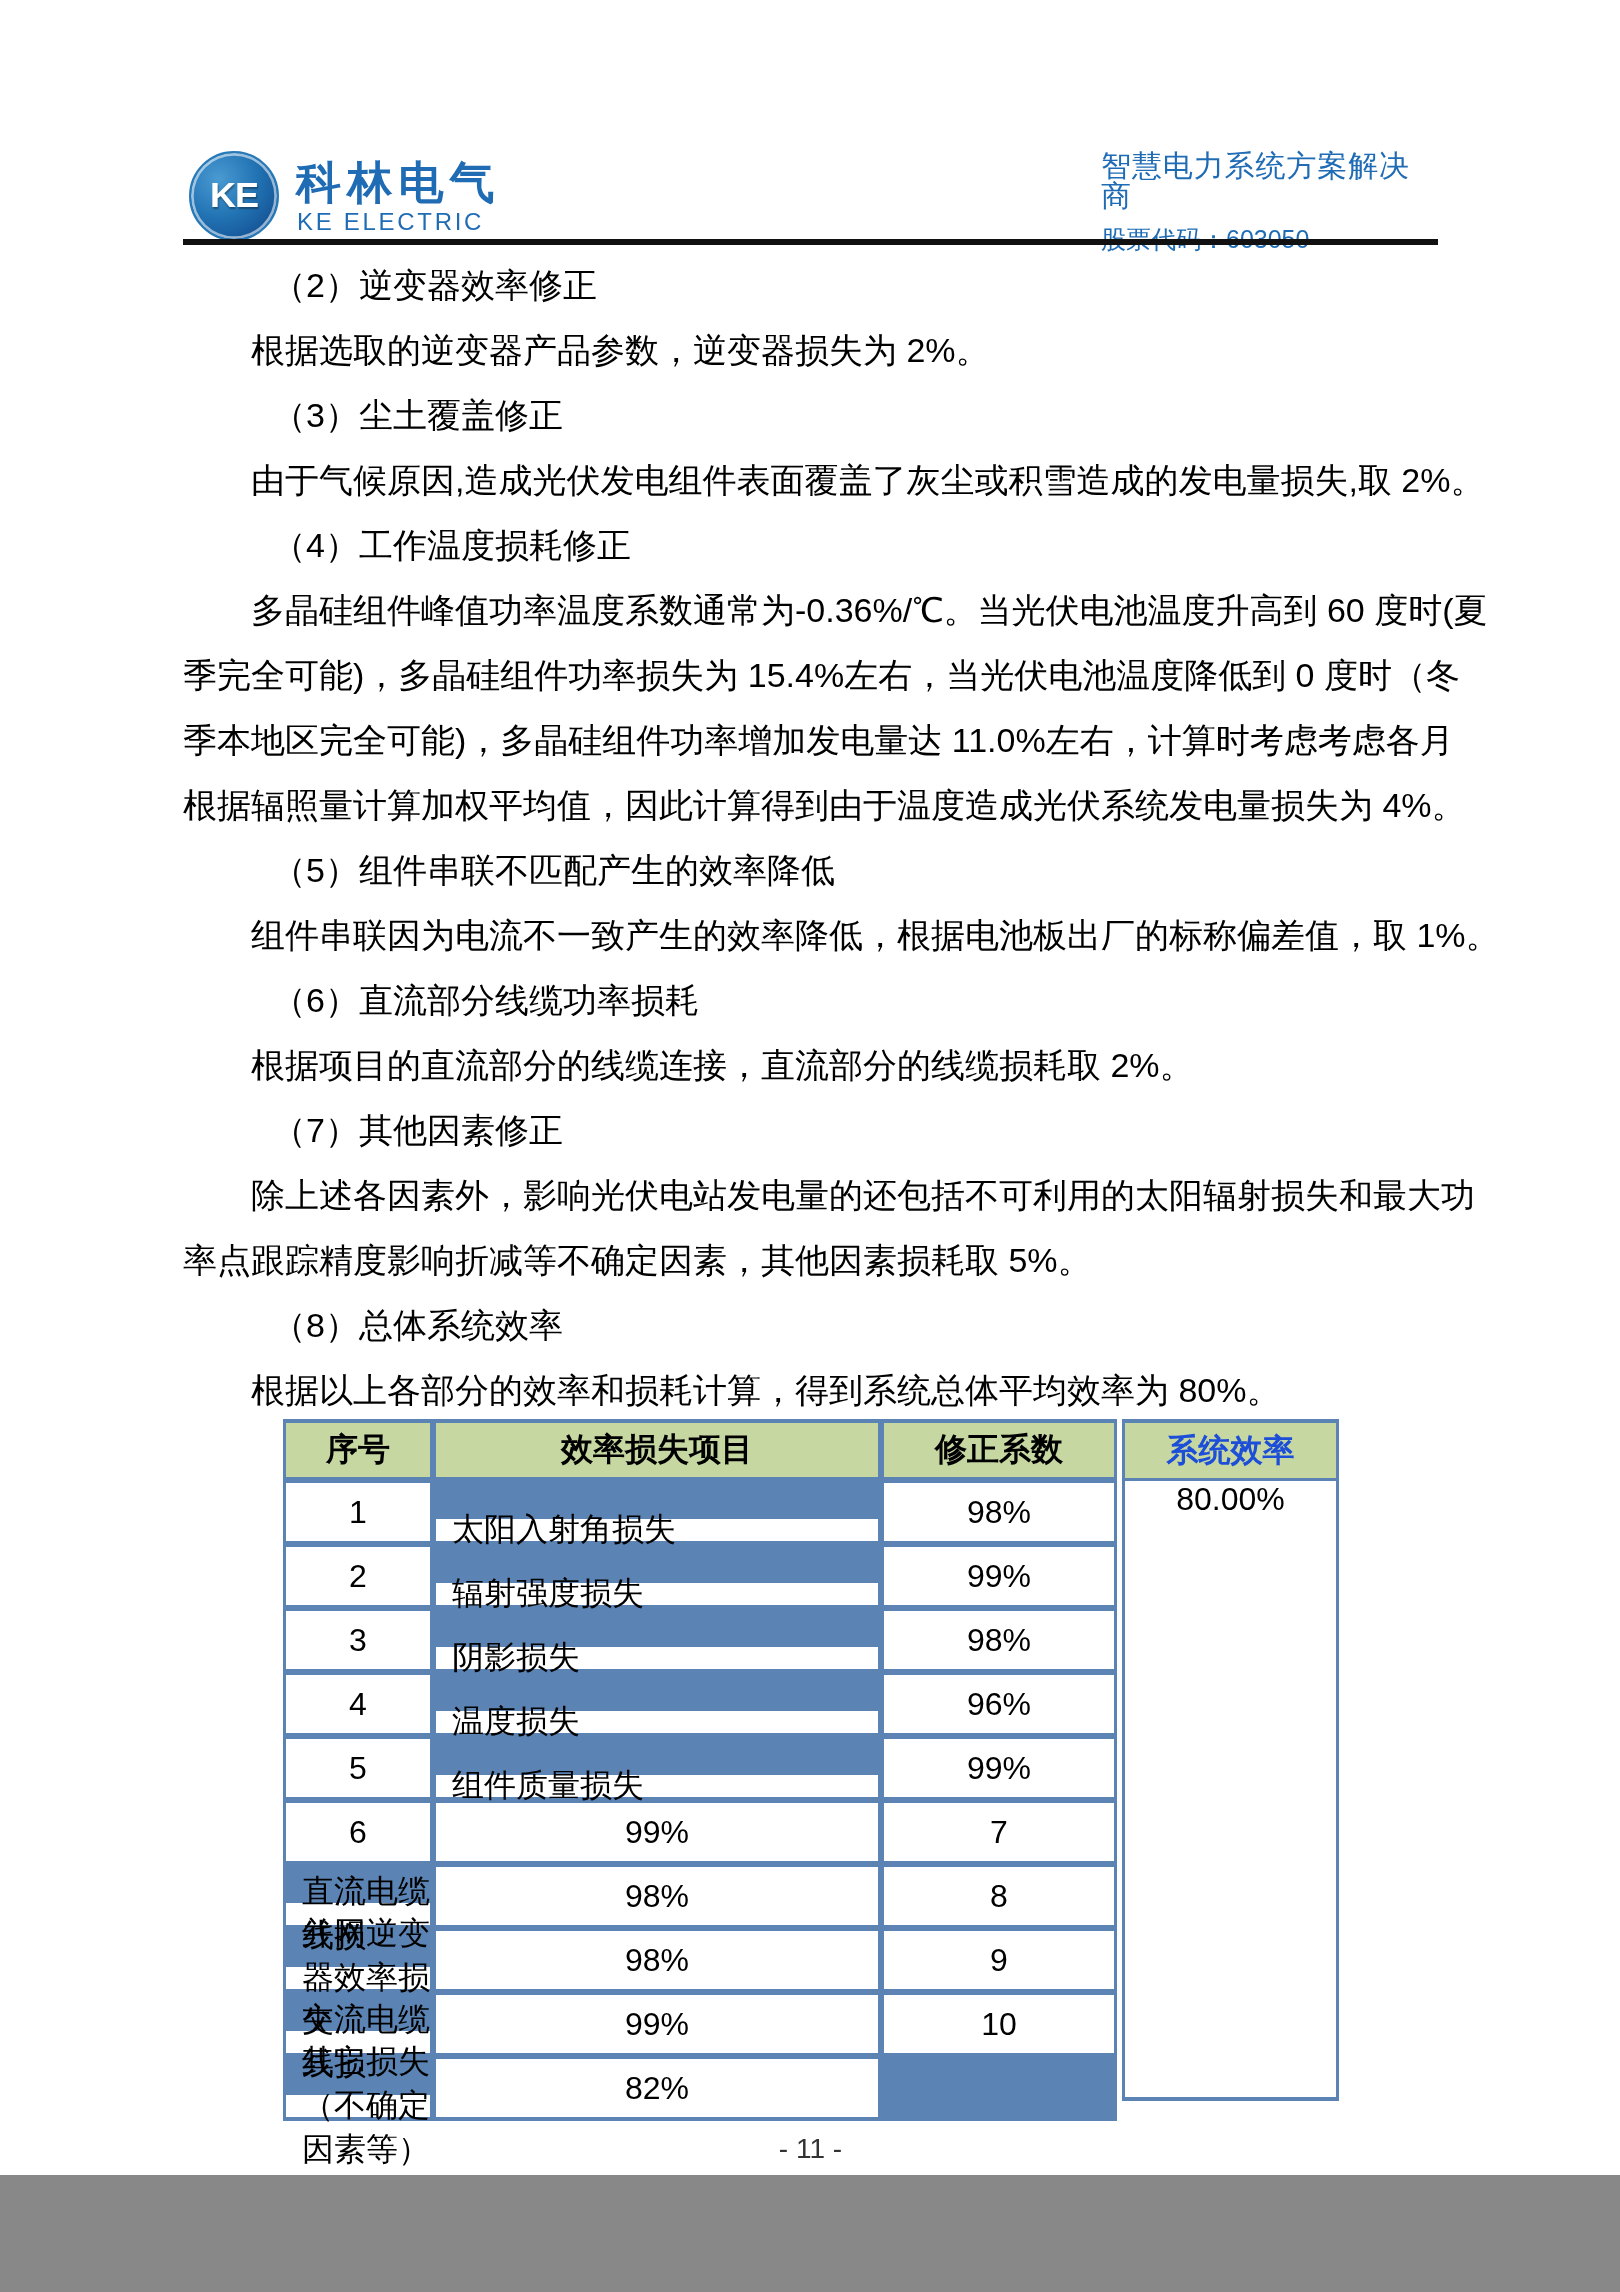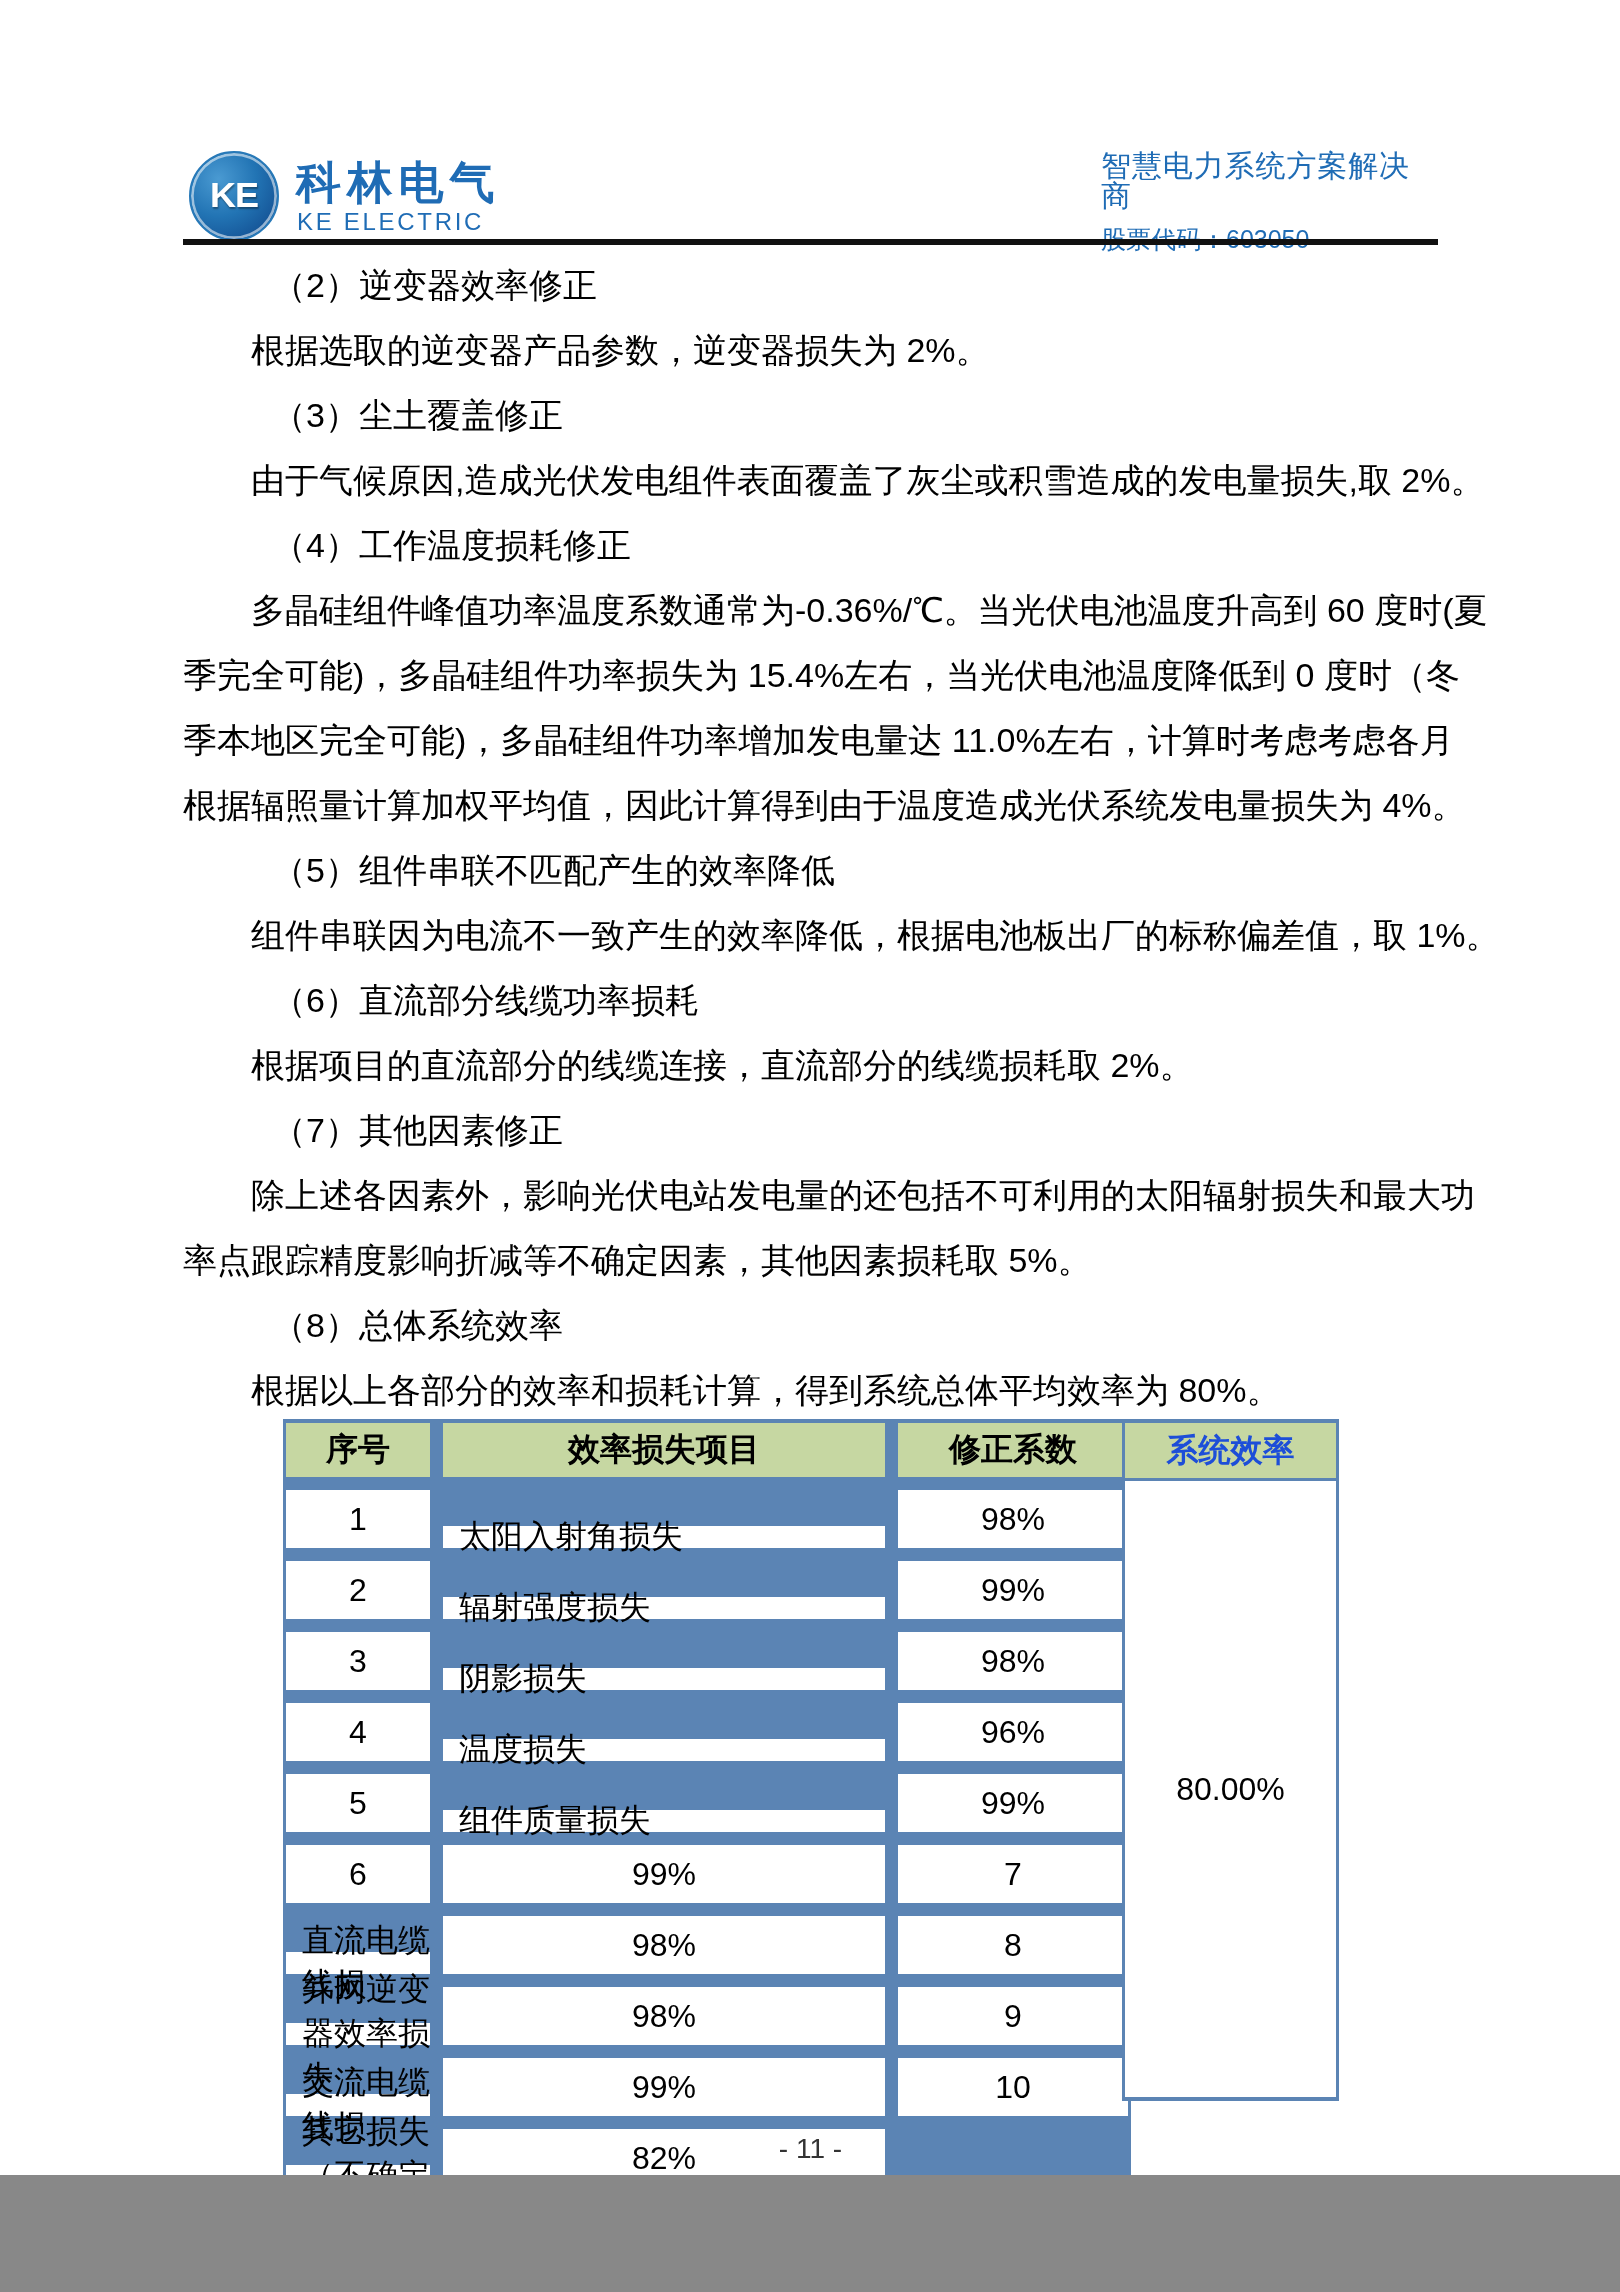--- a/index.html
+++ b/index.html
@@ -47,21 +47,21 @@
   .line.h{padding-left:89px;}
   .line.p{padding-left:68px;}
   .line.c{padding-left:0;}
   
   .loss-table{position:absolute;left:283px;top:1419px;width:1060px;height:686px;}
   .tbl-left{
     position:absolute;left:0;top:0;
     display:grid;
     grid-template-columns:144px 442px 230px;
     grid-template-rows:54px repeat(10,58px);
-    gap:13px;
+    gap:6px;
     background:var(--tbl-border);
     border:3.6px solid var(--tbl-border);
     border-top-width:4.5px;border-bottom-width:4.5px;
   }
   .tbl-left .cell{
     background:#fff;display:flex;align-items:center;
     font-size:32px;color:#000;
   }
   .tbl-left .cell.hd{background:var(--hdr-green);font-weight:bold;justify-content:center;}
   .tbl-left .cell.num{justify-content:center;}
@@ -72,21 +72,21 @@
     border:3.6px solid var(--tbl-border);border-top-width:4.5px;
     background:var(--hdr-green);
     display:flex;align-items:center;justify-content:center;
     font-size:32px;font-weight:bold;color:#1d4ed8;
   }
   .col4-cell{
     position:absolute;left:839px;top:62px;width:217px;height:620px;
     box-sizing:border-box;
     border:3.6px solid var(--tbl-border);border-top:none;border-bottom-width:4.5px;
     background:#fff;
-    display:flex;align-items:center;justify-content:center;
+    display:flex;justify-content:center;
     font-size:32px;color:#000;
   }
   
   .page-footer{
     position:absolute;left:0;top:2133px;width:100%;
     text-align:center;font-size:28px;color:#333;
   }
 </style>
 </head>
 <body>

